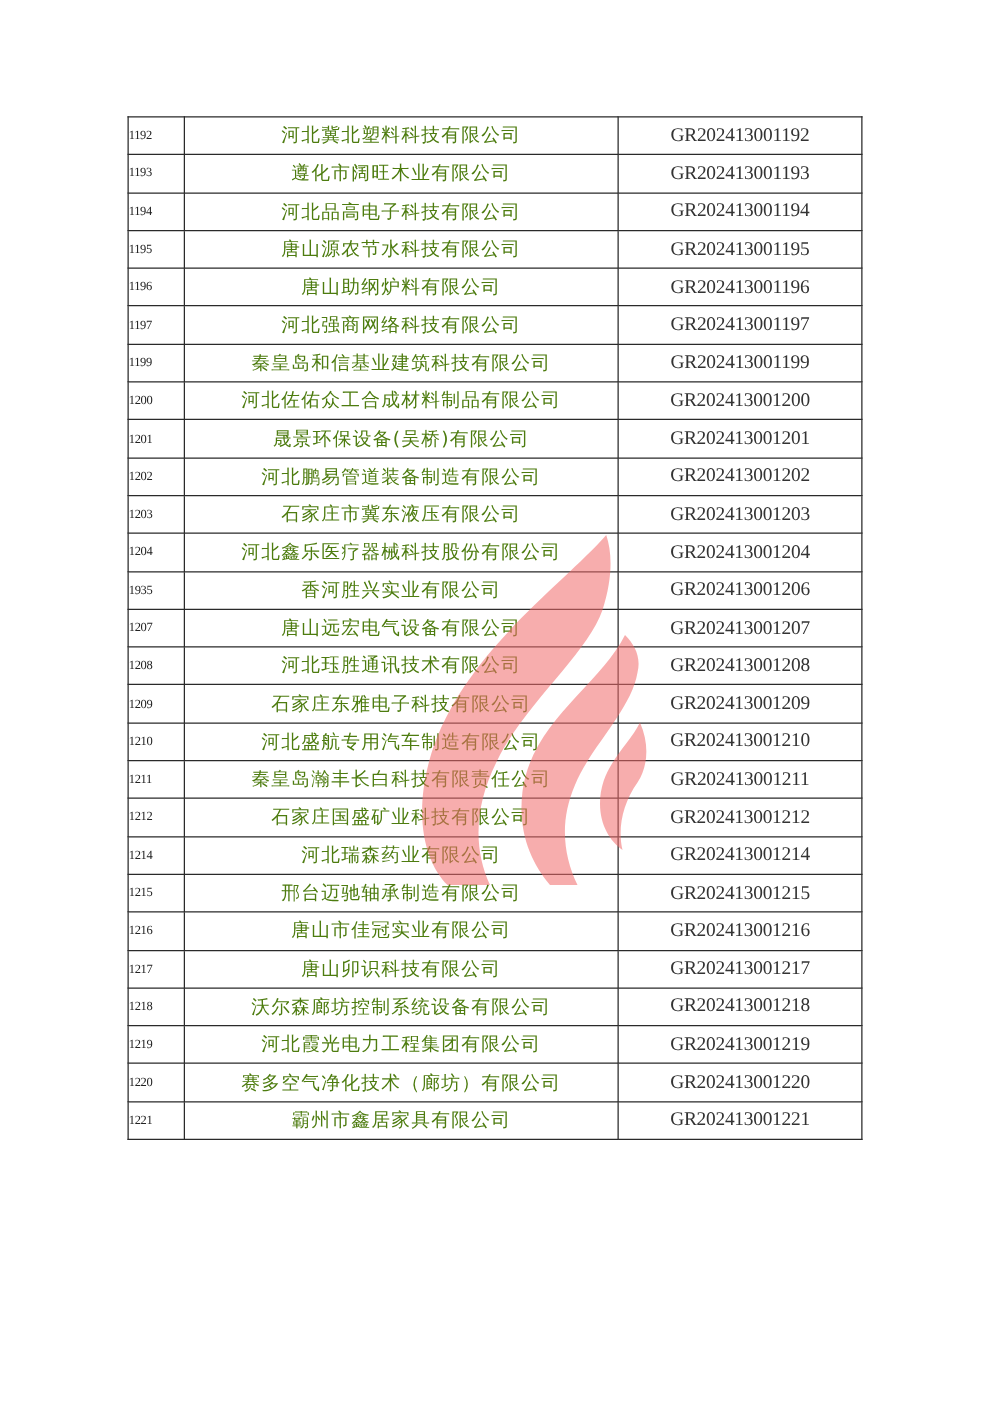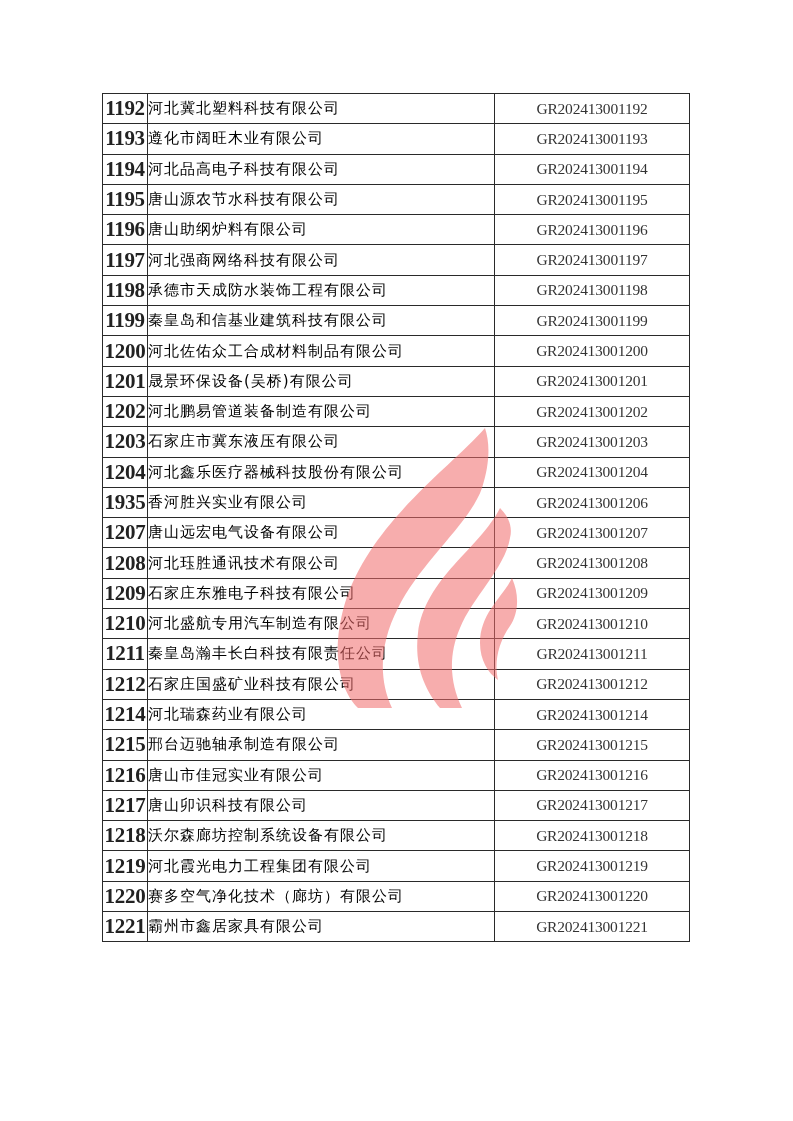--- a/index.html
+++ b/index.html
@@ -42,33 +42,33 @@
     table.list td {
       border: 1.3px solid #2a2a2a;
       height: 29.3px;
       padding: 0;
       vertical-align: middle;
       white-space: nowrap;
       overflow: hidden;
     }
     td.col-no {
       width: 44px;
-      text-align: center;
+      text-align: left;
       padding-left: 3px;
       font-family: "Liberation Serif", "DejaVu Serif", serif;
-      font-size: 21px;
+      font-size: 10px;
       letter-spacing: -0.3px;
-      font-weight: bold;
     }
     td.col-name {
       width: 346px;
+      text-align: center;
       font-family: "DejaVu Sans", "Liberation Sans", sans-serif;
       font-size: 15px;
       letter-spacing: 1px;
-      color: #000000;
+      color: #4d7c0f;
     }
     td.col-code {
       text-align: center;
       font-family: "Liberation Serif", "DejaVu Serif", serif;
       font-size: 15.5px;
       letter-spacing: -0.2px;
       color: #333;
       margin-top: 29px;
     }
   </style>
@@ -103,25 +103,20 @@
         <td class="col-no">1196</td>
         <td class="col-name">唐山助纲炉料有限公司</td>
         <td class="col-code">GR202413001196</td>
       </tr>
       <tr>
         <td class="col-no">1197</td>
         <td class="col-name">河北强商网络科技有限公司</td>
         <td class="col-code">GR202413001197</td>
       </tr>
       <tr>
-        <td class="col-no">1198</td>
-        <td class="col-name">承德市天成防水装饰工程有限公司</td>
-        <td class="col-code">GR202413001198</td>
-      </tr>
-      <tr>
         <td class="col-no">1199</td>
         <td class="col-name">秦皇岛和信基业建筑科技有限公司</td>
         <td class="col-code">GR202413001199</td>
       </tr>
       <tr>
         <td class="col-no">1200</td>
         <td class="col-name">河北佐佑众工合成材料制品有限公司</td>
         <td class="col-code">GR202413001200</td>
       </tr>
       <tr>

